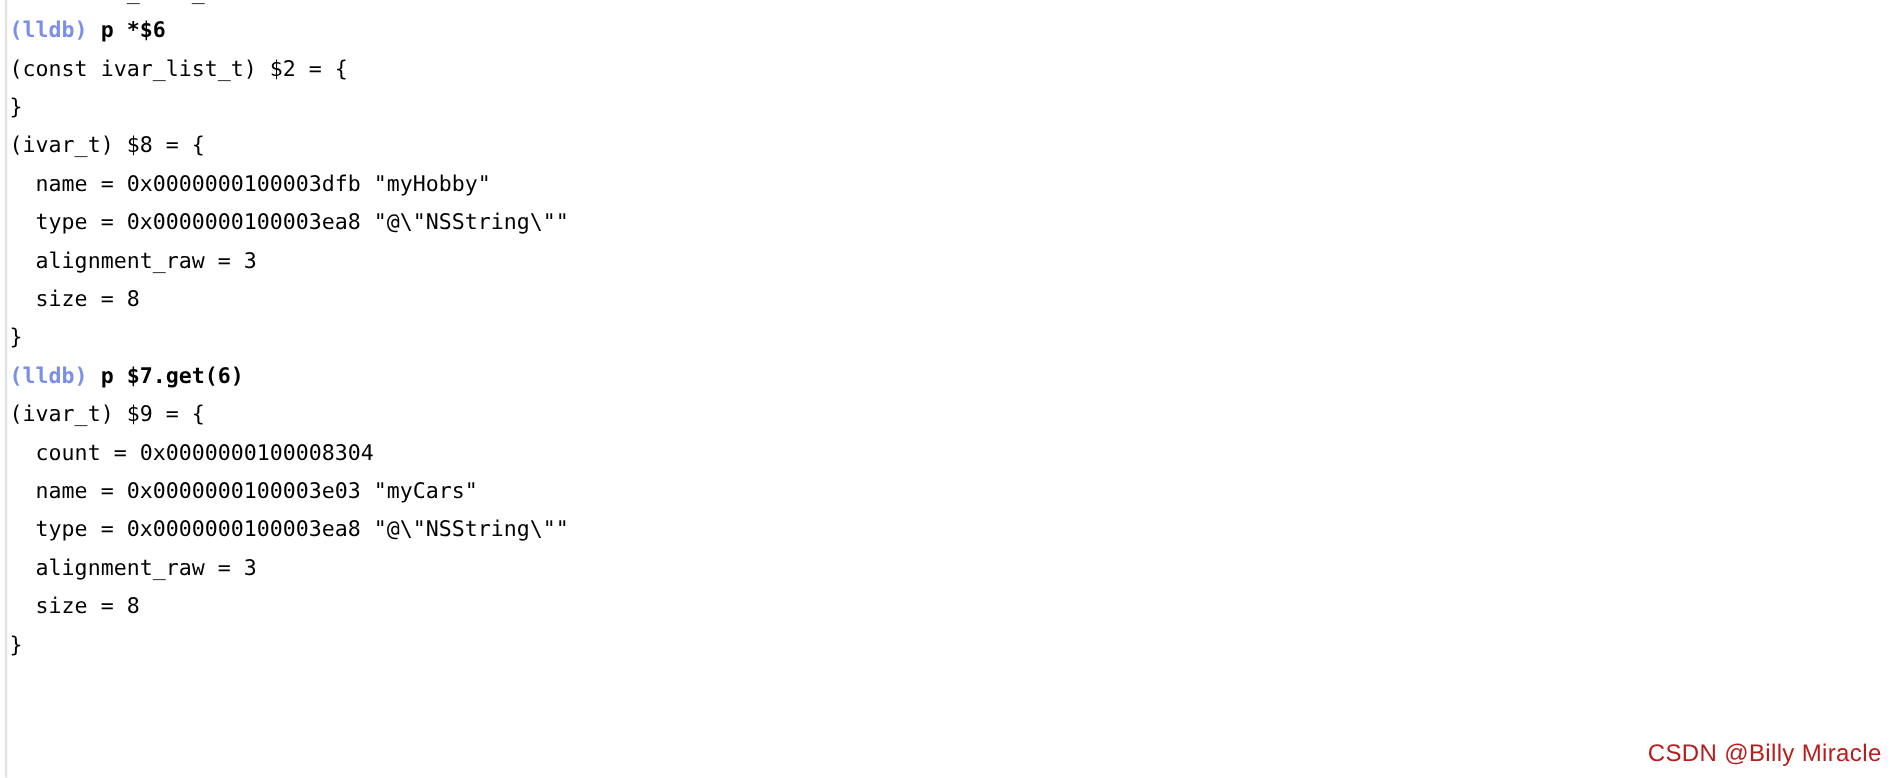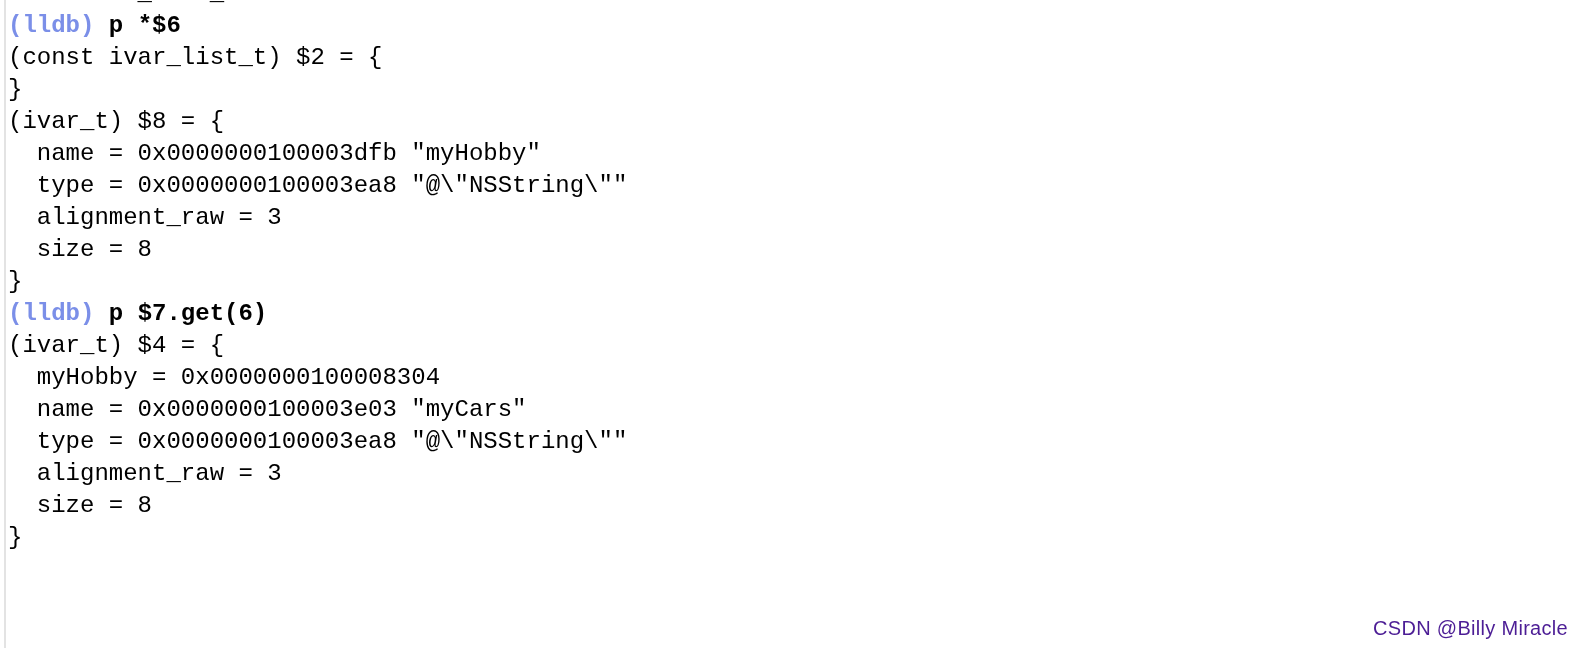--- a/index.html
+++ b/index.html
@@ -33,26 +33,25 @@
     width: 1584px;
     
     margin-top: -22px;
     padding-left: 8px;
     box-sizing: border-box;
   }
 
   .line {
     height: 32px;
     line-height: 32px;
-    font-size: 24px;
+    font-size: 18px;
     letter-spacing: 0px;
     white-space: pre;
     color: #000000;
     font-weight: 400;
-    font-family: Liberation Mono, monospace;
   }
 
   .line.bold {
     font-weight: 700;
   }
 
   .prompt {
     color: #7b8fe8;
     font-weight: 700;
   }
@@ -61,21 +60,21 @@
     color: #000000;
     font-weight: 700;
   }
 
   #watermark {
     position: absolute;
     right: 16px;
     bottom: 8px;
     font-family: "Liberation Sans", "DejaVu Sans", sans-serif;
     font-size: 20px;
-    color: #4c1d95;
+    color: #b91c1c;
     letter-spacing: 0.3px;
     white-space: pre;
   }
 </style>
 </head>
 <body>
 
 <div id="gutter-rule"></div>
 
 <div id="console">
@@ -84,22 +83,22 @@
       <div class="line bold"><span class="prompt">(lldb)</span><span class="cmd"> p *$6</span></div>
       <div class="line">(const ivar_list_t) $2 = {</div>
       <div class="line">}</div>
       <div class="line">(ivar_t) $8 = {</div>
       <div class="line">  name = 0x0000000100003dfb "myHobby"</div>
       <div class="line">  type = 0x0000000100003ea8 "@\"NSString\""</div>
       <div class="line">  alignment_raw = 3</div>
       <div class="line">  size = 8</div>
       <div class="line">}</div>
       <div class="line bold"><span class="prompt">(lldb)</span><span class="cmd"> p $7.get(6)</span></div>
-      <div class="line">(ivar_t) $4 = {</div>
-      <div class="line">  myHobby = 0x0000000100008304</div>
+      <div class="line">(ivar_t) $9 = {</div>
+      <div class="line">  count = 0x0000000100008304</div>
       <div class="line">  name = 0x0000000100003e03 "myCars"</div>
       <div class="line">  type = 0x0000000100003ea8 "@\"NSString\""</div>
       <div class="line">  alignment_raw = 3</div>
       <div class="line">  size = 8</div>
       <div class="line">}</div>
     </div>
 </div>
 
 <div id="watermark">CSDN @Billy Miracle</div>
 

